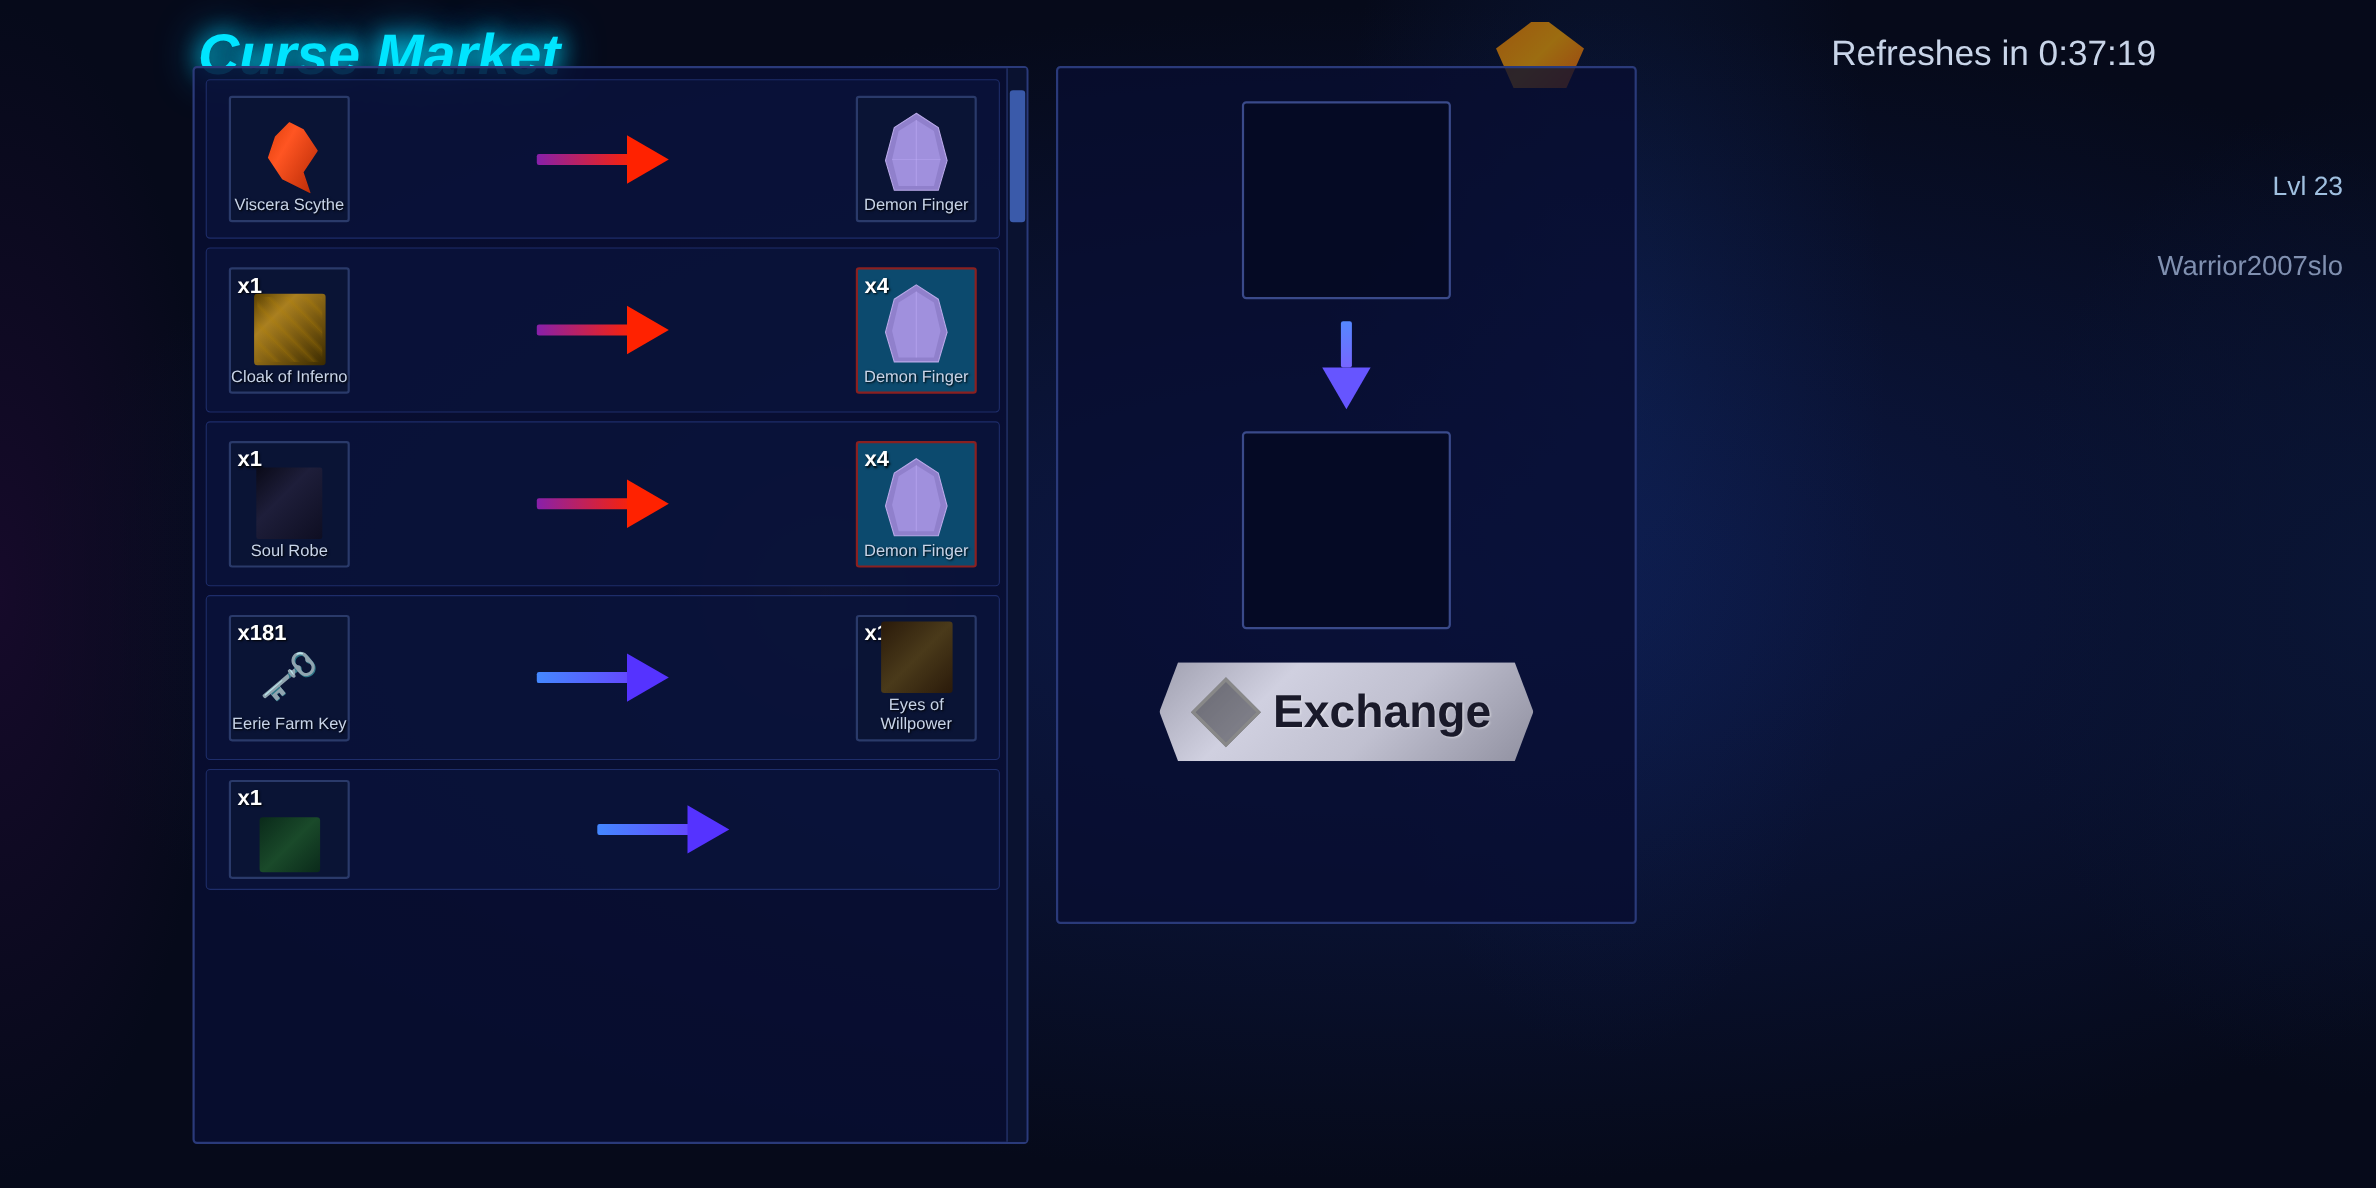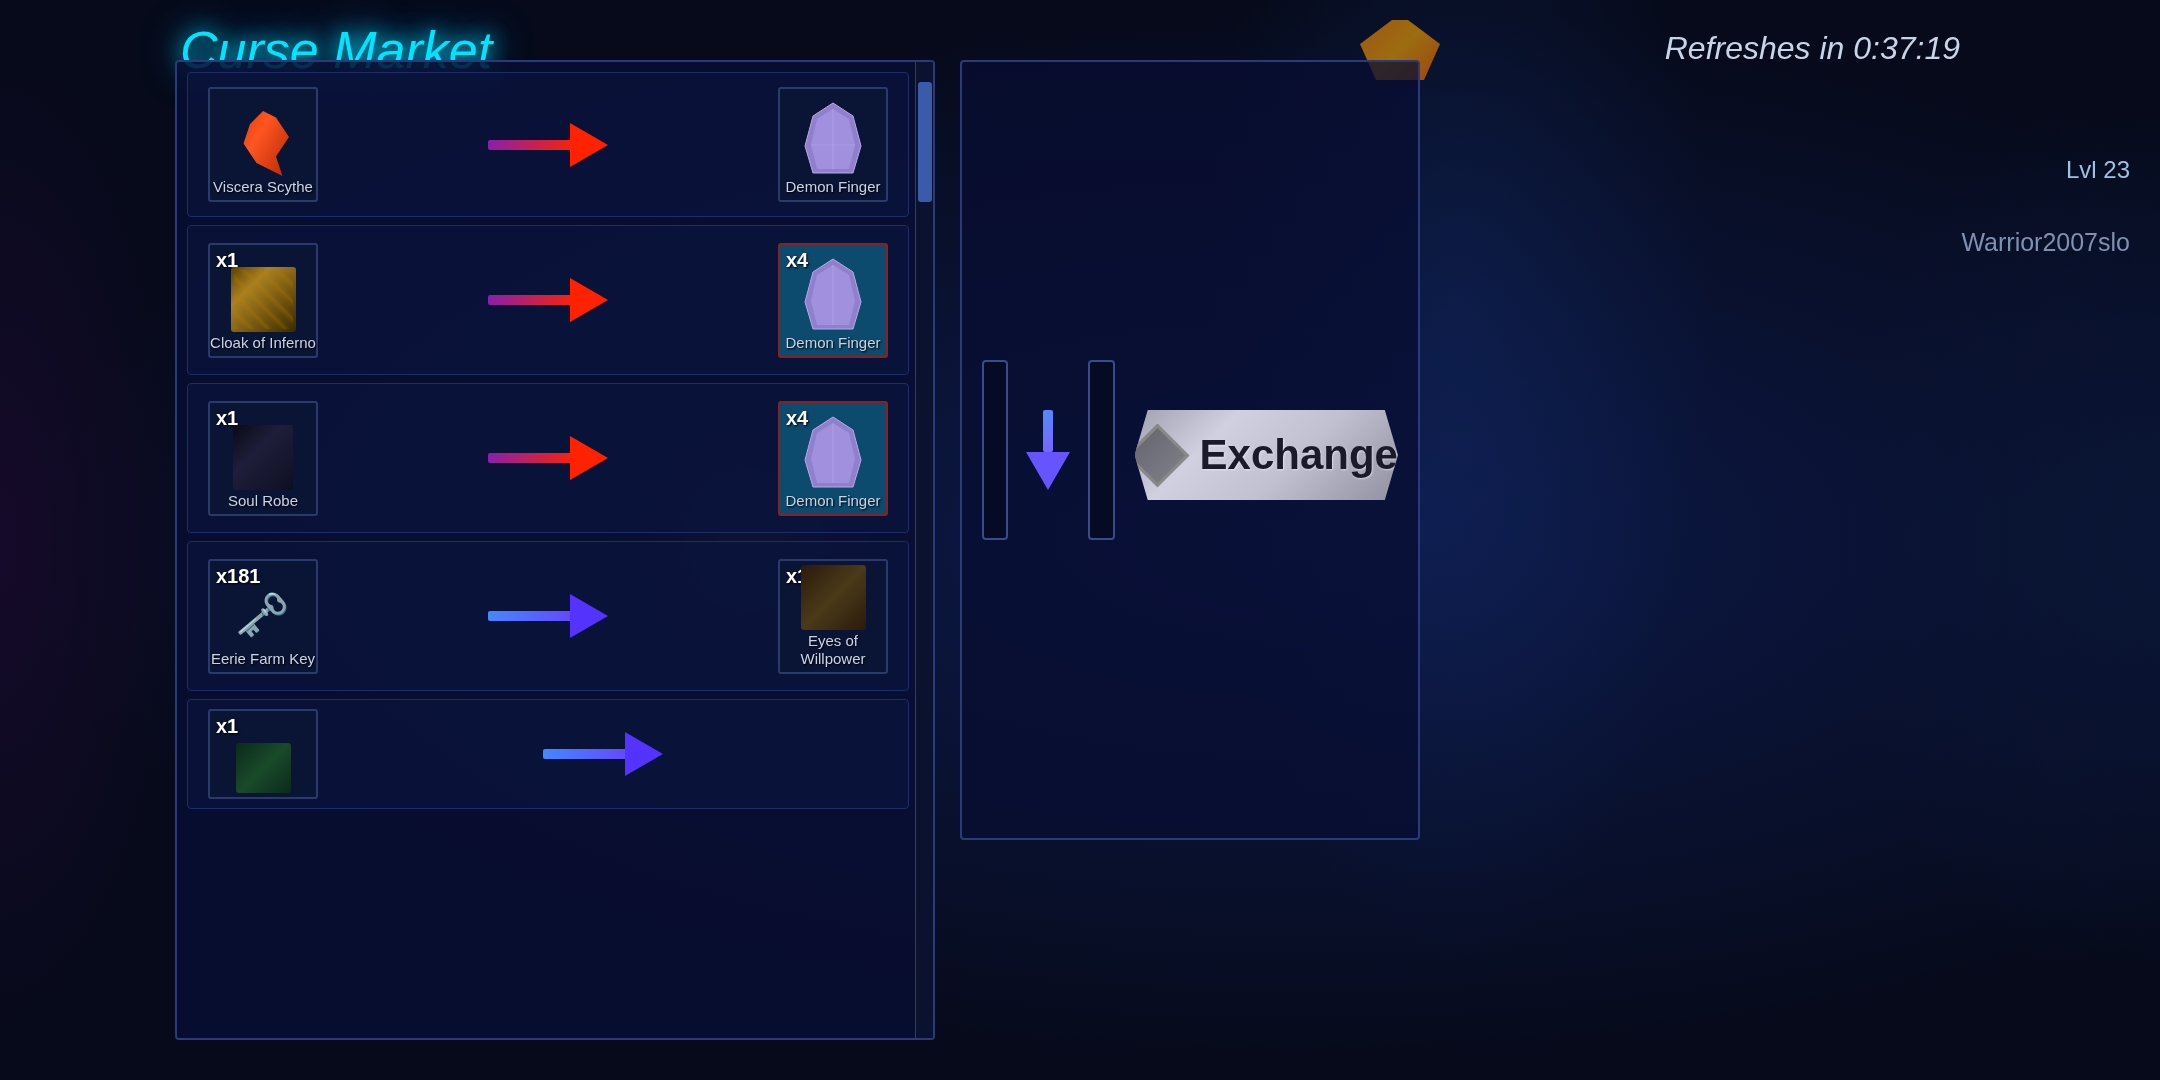--- a/index.html
+++ b/index.html
@@ -34,34 +34,33 @@
       width: 400px; height: 100%;
       background: radial-gradient(ellipse at 100% 50%, #0a1535 0%, transparent 60%);
     }
 
     
     .title {
       position: absolute;
       top: 20px;
       left: 180px;
       font-size: 52px;
-      font-weight: normal;
+      font-weight: bold;
       color: #00e5ff;
       text-shadow: 0 0 20px #00e5ff, 0 0 40px #00aaff;
       font-style: italic;
     }
 
     
     .refresh-timer {
       position: absolute;
       top: 30px;
       right: 200px;
       font-size: 32px;
       color: #c8d4e8;
-      font-style: italic;
     }
 
     
     .main-panel {
       position: absolute;
       top: 60px;
       left: 175px;
       width: 760px;
       height: 980px;
       background: rgba(8, 14, 50, 0.85);
@@ -235,27 +234,27 @@
       border-left: 38px solid #5533ff;
       border-top: 22px solid transparent;
       border-bottom: 22px solid transparent;
     }
 
     
     .right-panel {
       position: absolute;
       top: 60px;
       left: 960px;
-      width: 460px;
+      width: 528px;
       height: 780px;
       background: rgba(8, 14, 50, 0.75);
       border: 2px solid #2a3a7a;
       border-radius: 4px;
       display: flex;
-      flex-direction: row;
+      flex-direction: column;
       align-items: center;
       padding: 30px 20px;
       gap: 20px;
     }
 
     
     .display-box {
       width: 190px;
       height: 180px;
       background: rgba(5, 10, 35, 0.9);

